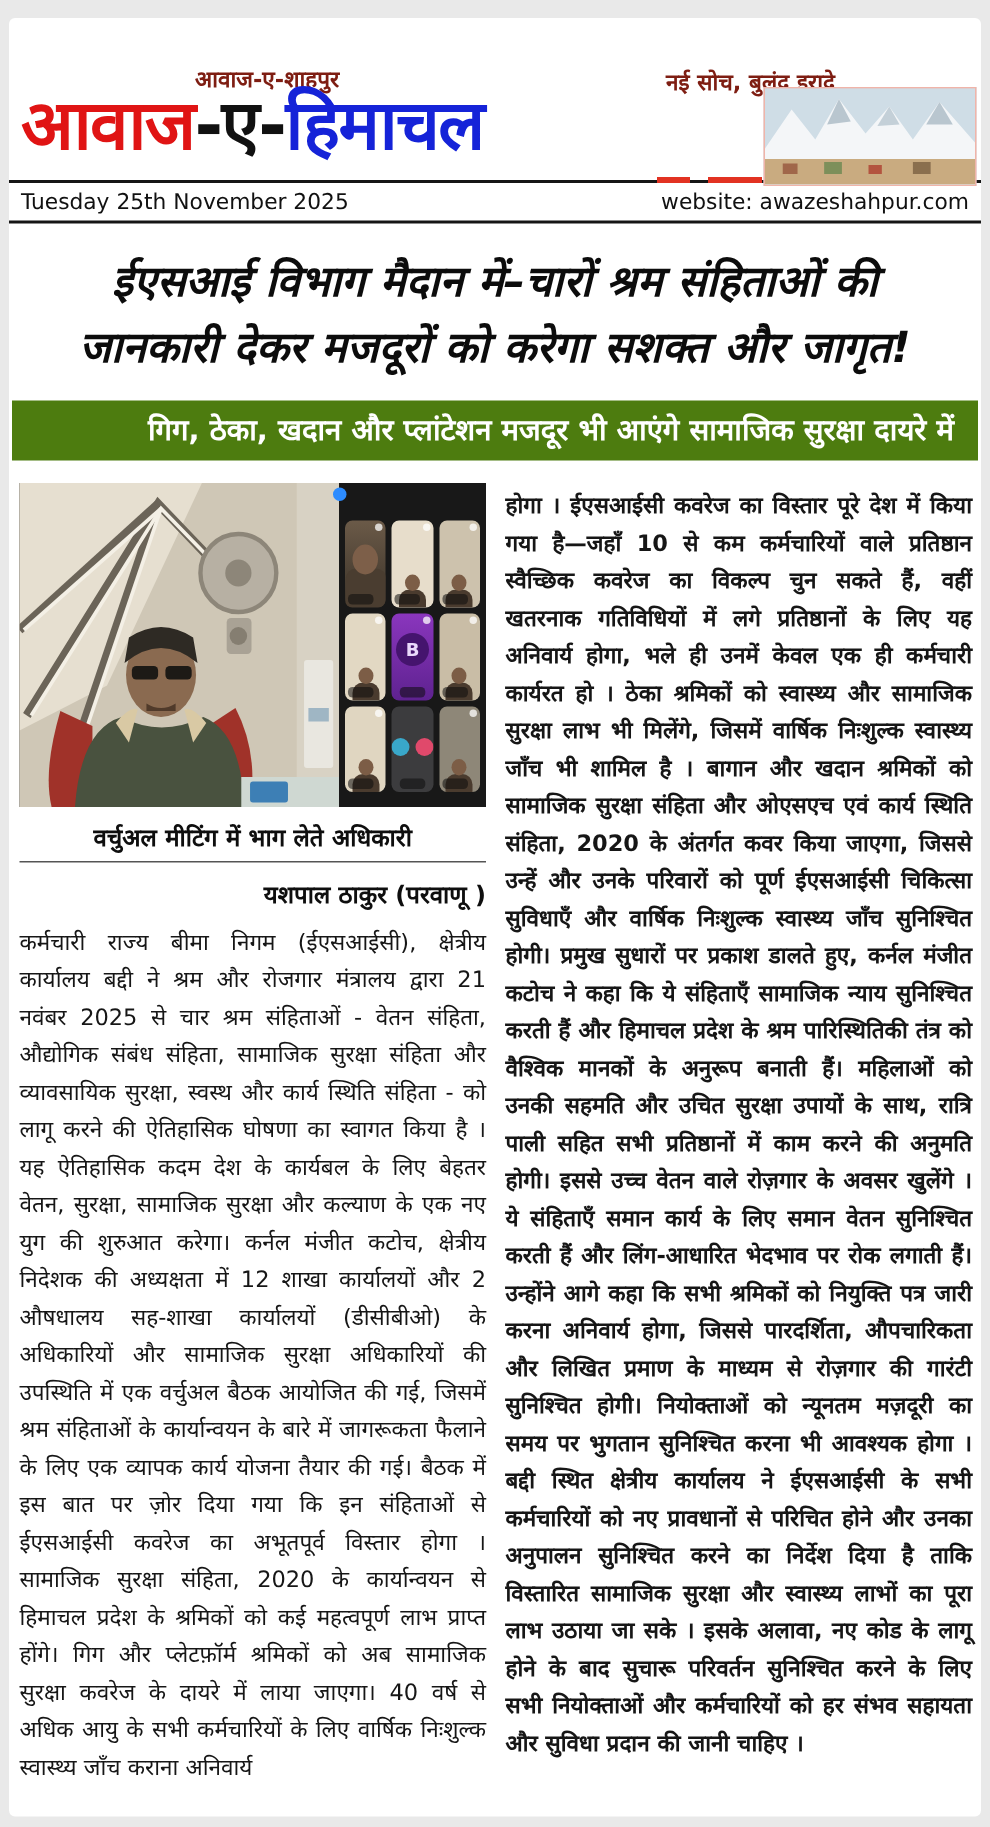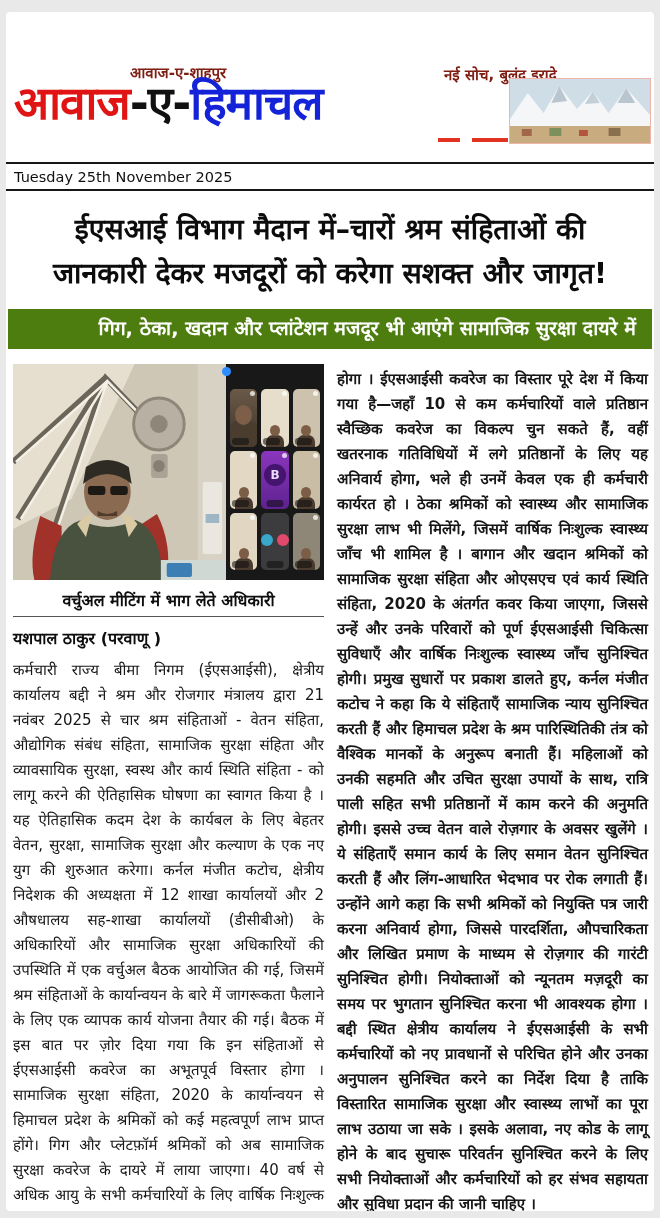--- a/index.html
+++ b/index.html
@@ -1,38 +1,38 @@
 <!DOCTYPE html>
 <html lang="hi"><head>
 <meta charset="utf-8">
 <style>
   * { box-sizing: border-box; margin: 0; padding: 0; }
   html,body { width:660px; height:1218px; }
   body { background:#e9e9e9; font-family:"DejaVu Sans", sans-serif; color:#161616; position:relative; }
   .page { position:absolute; left:6px; top:12px; width:648px; height:1199px; background:#fff; border-radius:4px; overflow:hidden; }
 
   
-  .masthead { position:relative; height:130px;margin-top:20px; }
+  .masthead { position:relative; height:108px; }
   .mast-small { font-size:15px; font-weight:700; color:#7e1d12; position:absolute; white-space:nowrap; }
   .mast-small.left  { top:30px; left:124px; }
   .mast-small.right { top:32px; left:438px; }
   .logo { position:absolute; top:44px; left:8px; font-size:46px; font-weight:700; letter-spacing:-1px; white-space:nowrap; line-height:1.2; }
   .logo .red  { color:#e01414; }
   .logo .blk  { color:#111; }
   .logo .blue { color:#1523d8; }
   .mount { position:absolute; top:46px; right:3px; width:142px; height:66px; border:1px solid #f0b4a9; background:#cfdde6; }
   .dash { position:absolute; height:4px; background:#e23222; }
   .dash.d1 { top:106px; left:432px; width:22px; }
   .dash.d2 { top:106px; left:466px; width:36px; }
 
   
   .infobar { border-top:2px solid #161616; border-bottom:2px solid #161616; display:flex; justify-content:space-between; align-items:center; padding:5px 8px 4px; font-size:14.5px; color:#111; }
 
   
-  .headline { padding:17px 4px 6px; }
+  .headline { padding:17px 4px 6px;font-style:italic; }
   .headline span { display:block; text-align:center; font-weight:700; font-size:28.5px; line-height:1.55; color:#0c0c0c; white-space:nowrap; }
 
   
   .subhead { margin:7px 2px 0; background:#4d7c0f; color:#fff; text-align:right; font-weight:700; font-size:19.5px; padding:5px 16px 8px; white-space:nowrap; }
 
   
   .cols { display:flex; gap:13px; padding:15px 6px 0 7px; }
   .col { flex:0 0 311px; width:311px; }
   p.body { text-align:justify; font-size:15px; line-height:25px; color:#161616; }
 
@@ -57,21 +57,21 @@
   .dot { position:absolute; top:2px; right:2px; width:5px; height:5px; border-radius:50%; background:rgba(255,255,255,.75); }
   .av { display:block; margin:13px auto 0; width:22px; height:22px; border-radius:50%; background:#45146e; color:#ead9fb; font-size:12px; font-weight:700; text-align:center; line-height:22px; }
   .t5 .pill, .t8 .pill { left:50%; transform:translateX(-50%); }
   .mic { position:absolute; top:21px; width:12px; height:12px; border-radius:50%; }
   .mic.cam { left:calc(50% - 14px); background:#39a7c9; }
   .mic.off { left:calc(50% + 2px); background:#e0496b; }
 
   
   .caption { text-align:center; font-weight:700; font-size:16px; margin:9px 0 5px; color:#0e0e0e; }
   .rule { border-top:1.5px solid #555; margin:2px 0 10px; }
-  .byline { font-weight:700; font-size:16px; margin:0 0 9px; color:#0e0e0e; }
+  .byline { font-weight:700; font-size:16px; margin:0 0 9px; color:#0e0e0e;text-align:right; }
   .rcol p.body { padding-top:3px;font-weight:bold; }
 </style>
 </head>
 <body>
 
 <div class="page">
 
   <div class="masthead">
     <span class="mast-small left">आवाज-ए-शाहपुर</span>
     <span class="mast-small right">नई सोच, बुलंद इरादे</span>
@@ -89,20 +89,21 @@
       <rect x="40" y="49" width="12" height="8" fill="#7d8f5a"></rect>
       <rect x="70" y="51" width="9" height="6" fill="#b3543f"></rect>
       <rect x="100" y="49" width="12" height="8" fill="#8a6f4e"></rect>
     </svg>
     <i class="dash d1"></i>
     <i class="dash d2"></i>
   </div>
 
   <div class="infobar">
     <span>Tuesday 25th November 2025</span>
+    <span>website: awazeshahpur.com</span>
   </div>
 
   <div class="headline">
     <span>ईएसआई विभाग मैदान में–चारों श्रम संहिताओं की</span>
     <span>जानकारी देकर मजदूरों को करेगा सशक्त और जागृत!</span>
   </div>
 
   <div class="subhead">गिग, ठेका, खदान और प्लांटेशन मजदूर भी आएंगे सामाजिक सुरक्षा दायरे में</div>
 
   <div class="cols">

